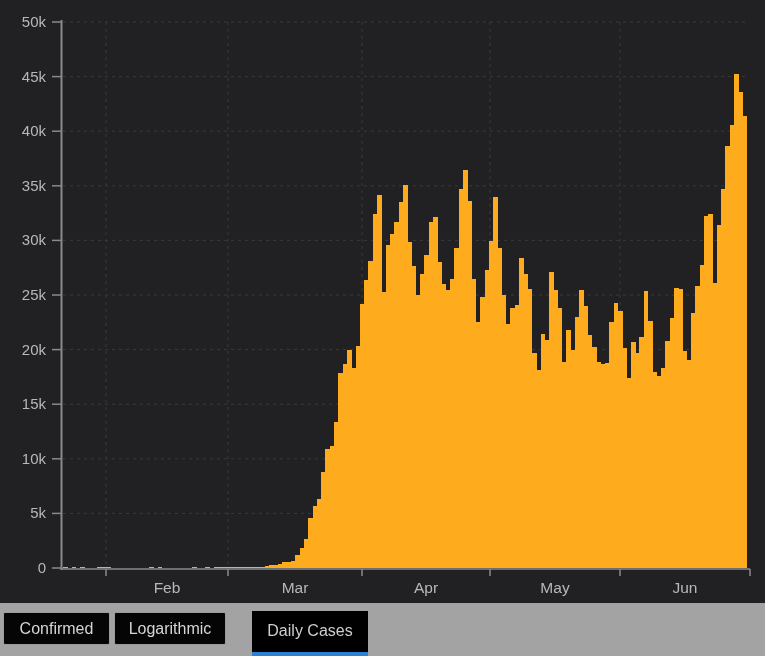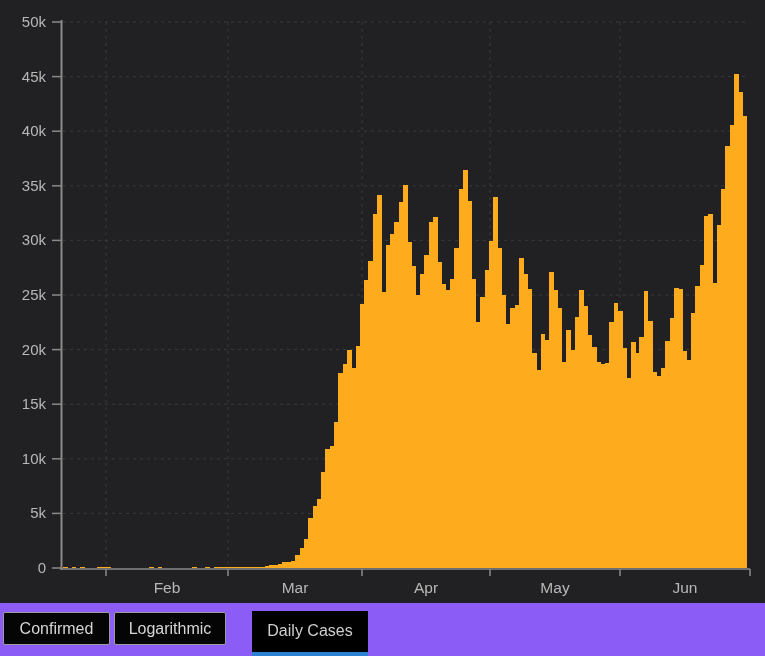--- a/index.html
+++ b/index.html
@@ -203,17 +203,17 @@
       <text x="46" y="81.6" text-anchor="end" fill="#b8b8b8" font-size="15" font-family="Liberation Sans,sans-serif">45k</text>
       <text x="46" y="27.0" text-anchor="end" fill="#b8b8b8" font-size="15" font-family="Liberation Sans,sans-serif">50k</text>
       <text x="167" y="593" text-anchor="middle" fill="#b8b8b8" font-size="15.5" font-family="Liberation Sans,sans-serif">Feb</text>
       <text x="295" y="593" text-anchor="middle" fill="#b8b8b8" font-size="15.5" font-family="Liberation Sans,sans-serif">Mar</text>
       <text x="426" y="593" text-anchor="middle" fill="#b8b8b8" font-size="15.5" font-family="Liberation Sans,sans-serif">Apr</text>
       <text x="555" y="593" text-anchor="middle" fill="#b8b8b8" font-size="15.5" font-family="Liberation Sans,sans-serif">May</text>
       <text x="685" y="593" text-anchor="middle" fill="#b8b8b8" font-size="15.5" font-family="Liberation Sans,sans-serif">Jun</text>
     </svg>
 </div>
 
-<div class="tab-bar" style="background: #8b5cf6;">
+<div class="tab-bar" style="background: #a3a3a3;">
   <button class="tab-btn confirmed" style="border-color: rgb(155, 155, 155); color: rgb(214, 214, 214);">Confirmed</button>
   <button class="tab-btn logarithmic" style="border-color: rgb(155, 155, 155); color: rgb(214, 214, 214);">Logarithmic</button>
   <button class="tab-active" style="border-bottom-color: rgb(43, 128, 212); margin-top: 8px;">Daily Cases</button>
 </div>
 
 </body></html>

